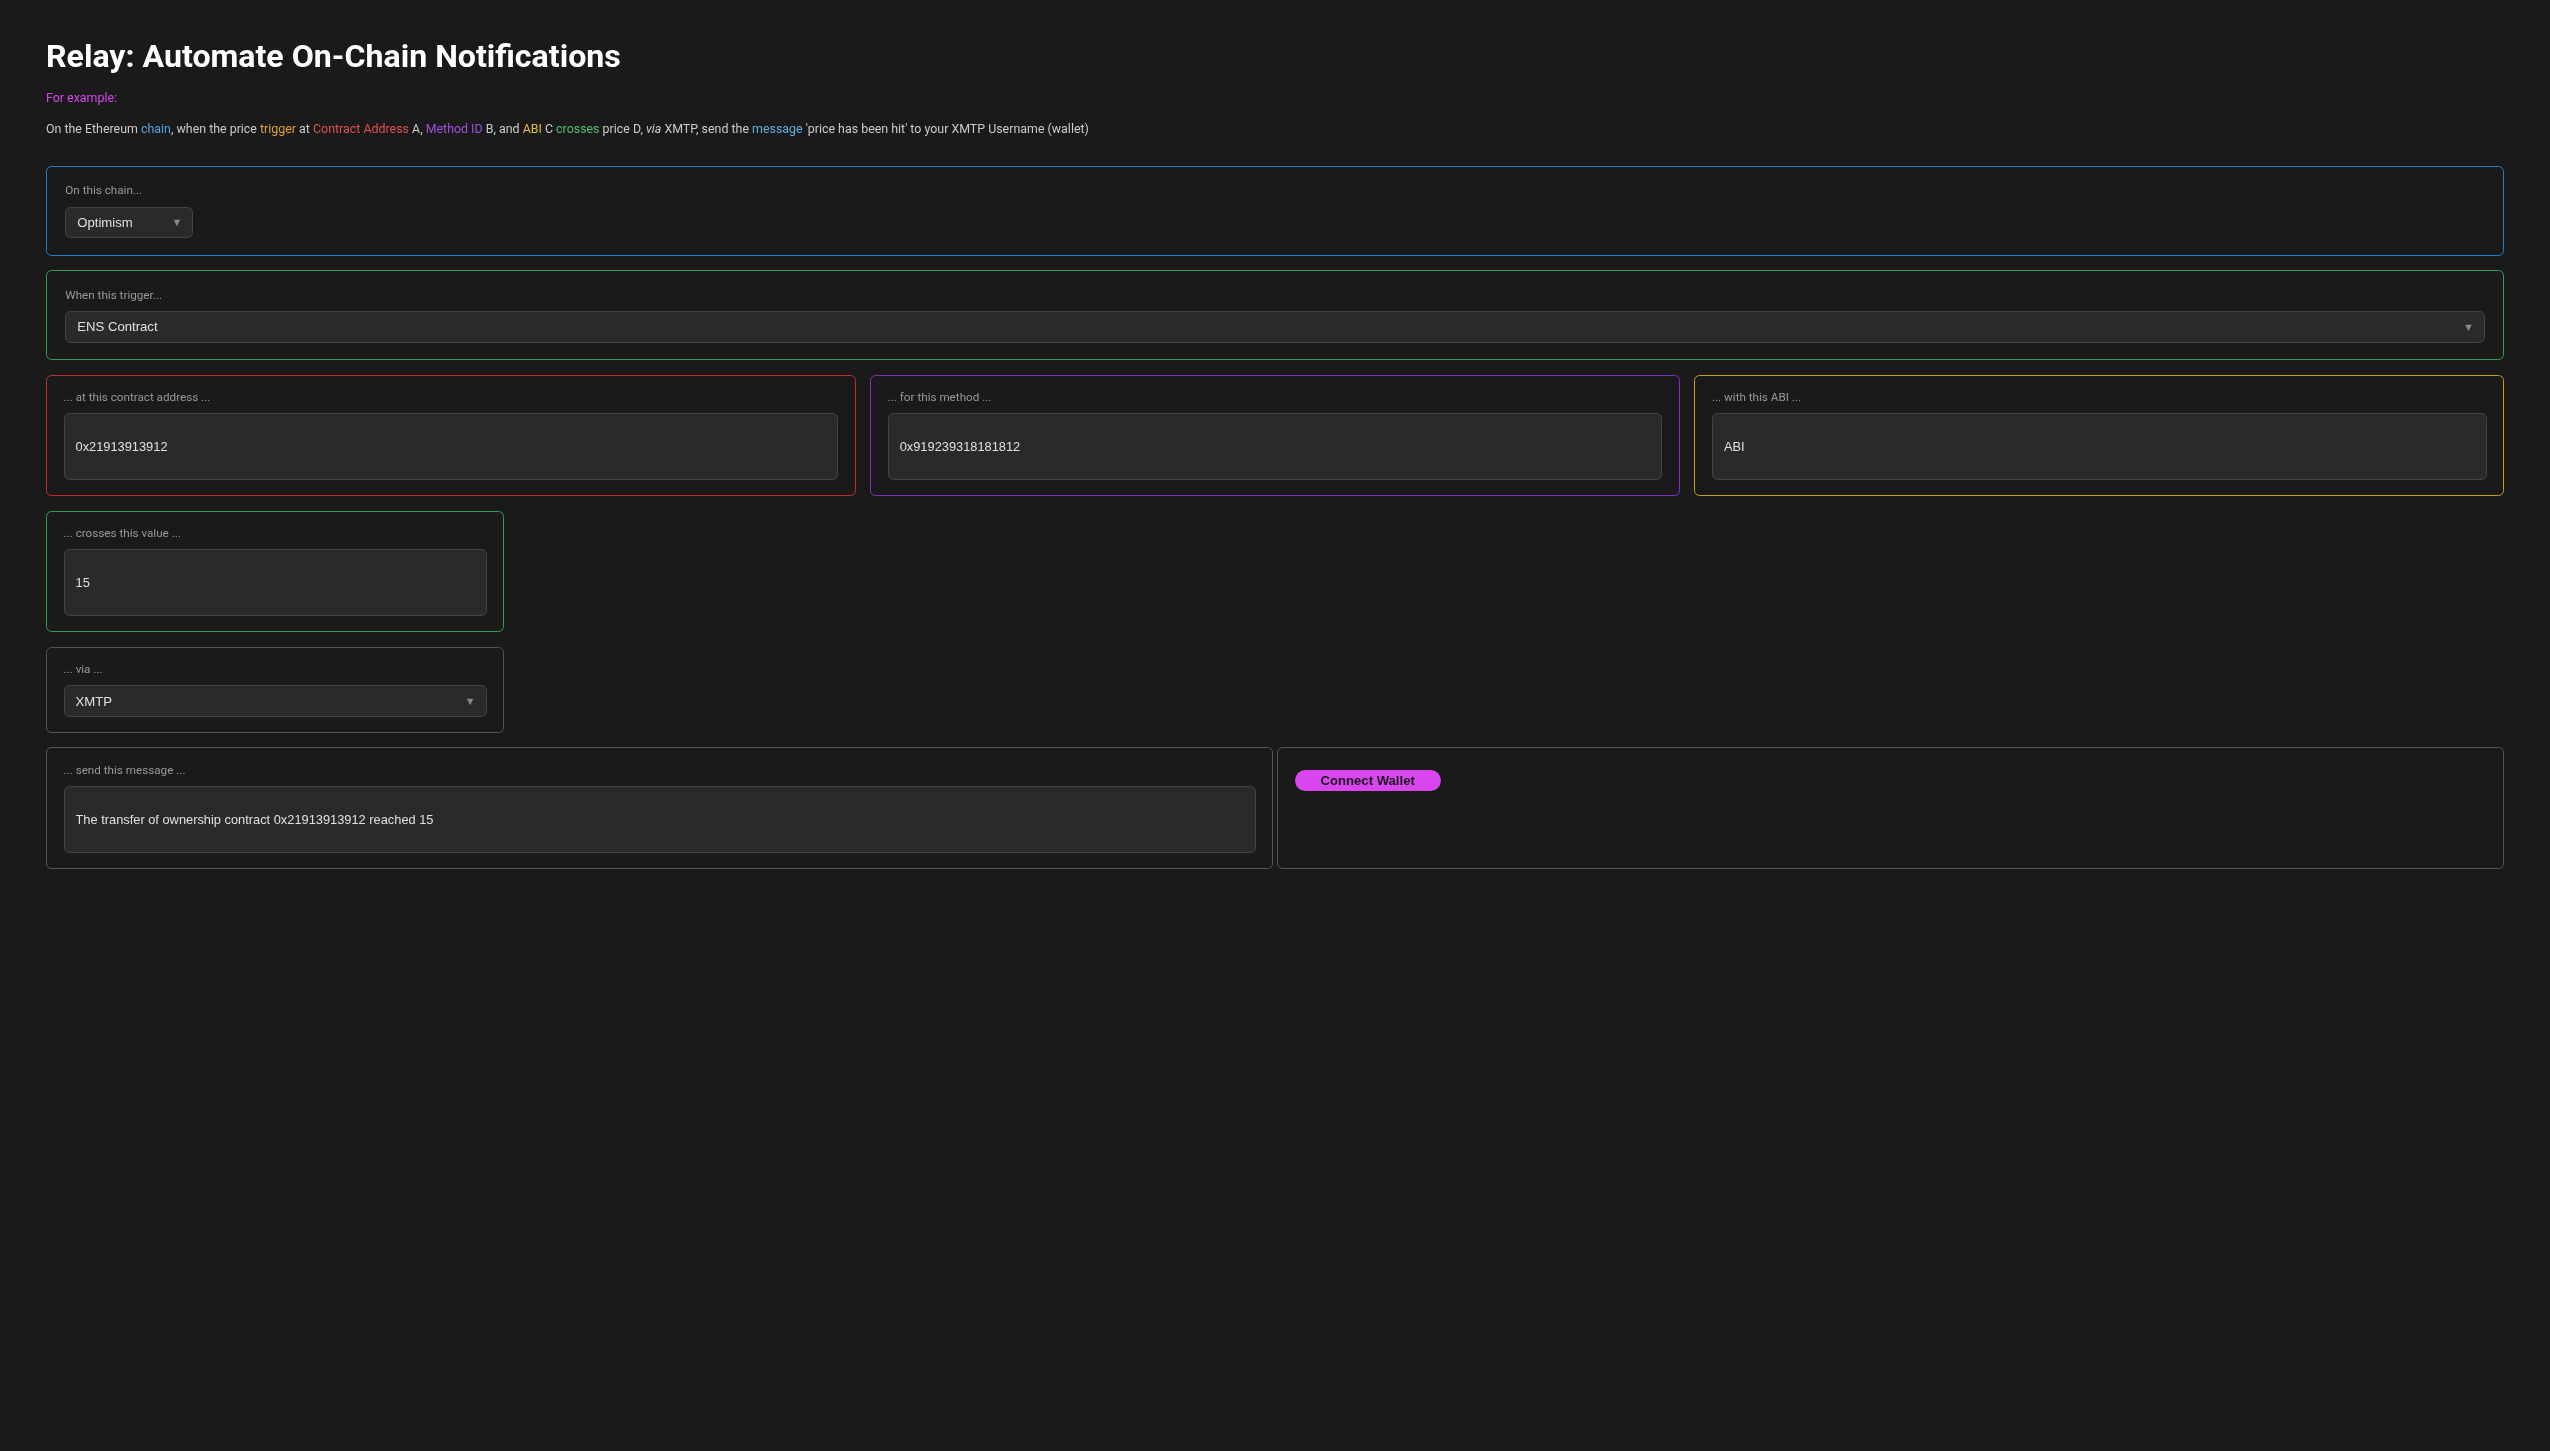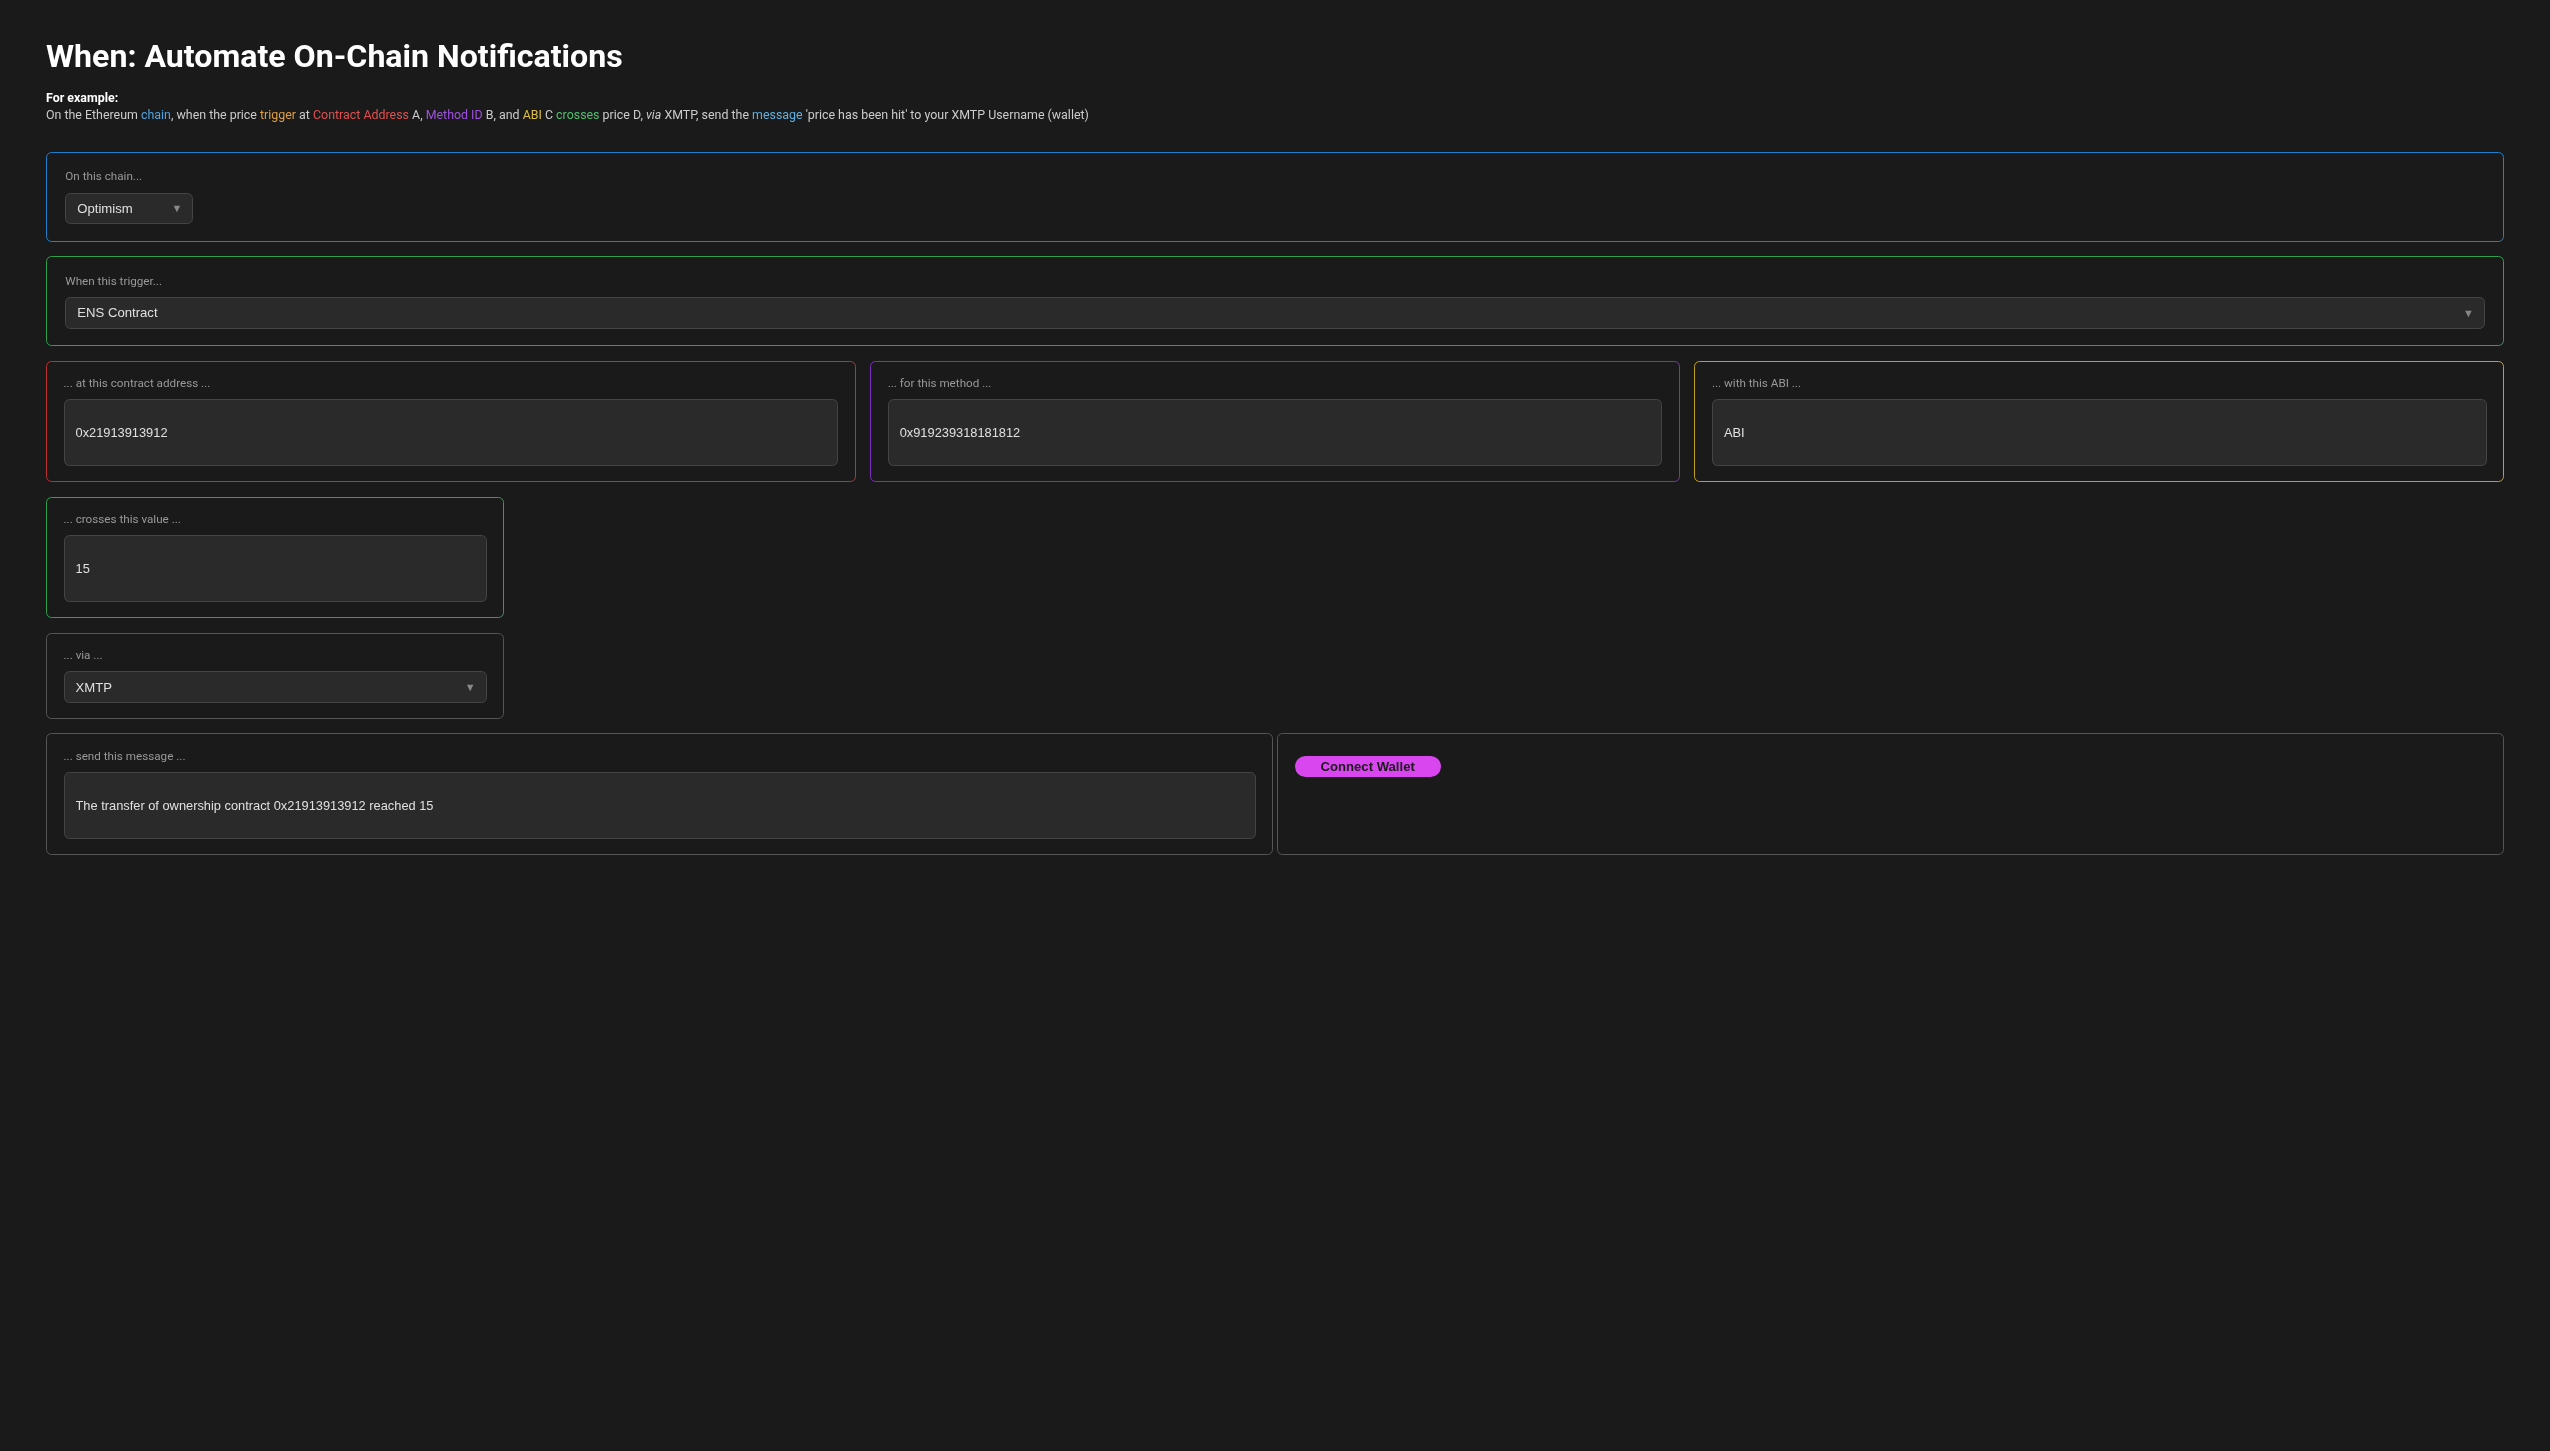--- a/index.html
+++ b/index.html
@@ -18,23 +18,22 @@
 
     h1 {
       font-size: 2.2rem;
       font-weight: 700;
       color: #ffffff;
       margin-bottom: 14.6px;
     }
 
     .subtitle {
       font-size: 0.85rem;
-      color: #ffffff;
-      margin-bottom: 0;
-      font-weight: bold;
+      color: #d946ef;
+      margin-bottom: 14px;
     }
 
     .description {
       font-size: 0.85rem;
       color: #cccccc;
       margin-bottom: 27.5px;
       line-height: 1.6;
     }
 
     .description .chain { color: #4fa3e0; }
@@ -170,21 +169,21 @@
 
     .section-label-sm {
       font-size: 0.8rem;
       color: #999999;
       margin-bottom: 9.2px;
     }
   </style>
 </head>
 <body>
 
-<h1>When: Automate On-Chain Notifications</h1>
+<h1>Relay: Automate On-Chain Notifications</h1>
 
 <p class="subtitle">For example:</p>
 
 <p class="description">
   On the Ethereum <span class="chain">chain</span>, when the price <span class="trigger">trigger</span> at <span class="contract-address">Contract Address</span> A, <span class="method-id">Method ID</span> B, and <span class="abi">ABI</span> C <span class="crosses">crosses</span> price D, <em>via</em> XMTP, send the <span class="message">message</span> 'price has been hit' to your XMTP Username (wallet)
 </p>
 
 <div class="section-box blue-border">
   <div class="section-label">On this chain...</div>
   <div class="select-wrapper">

